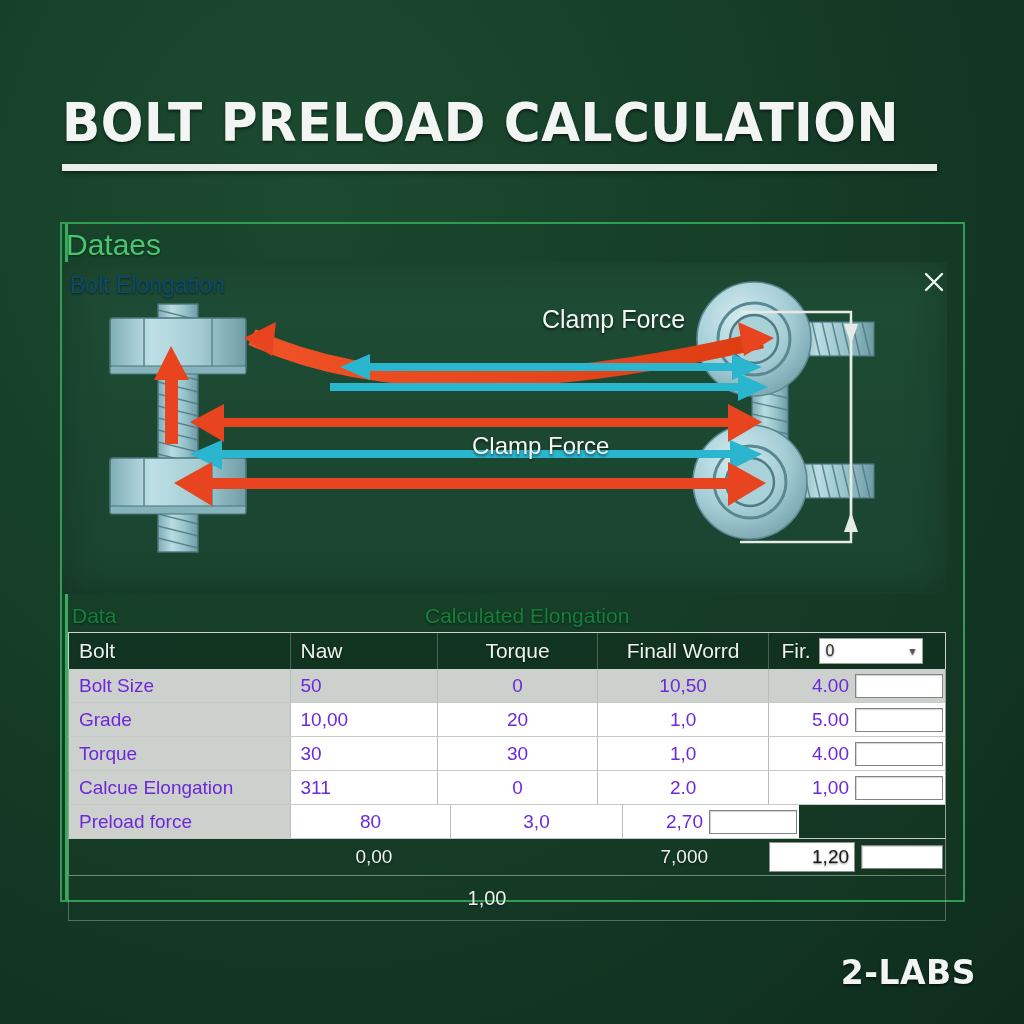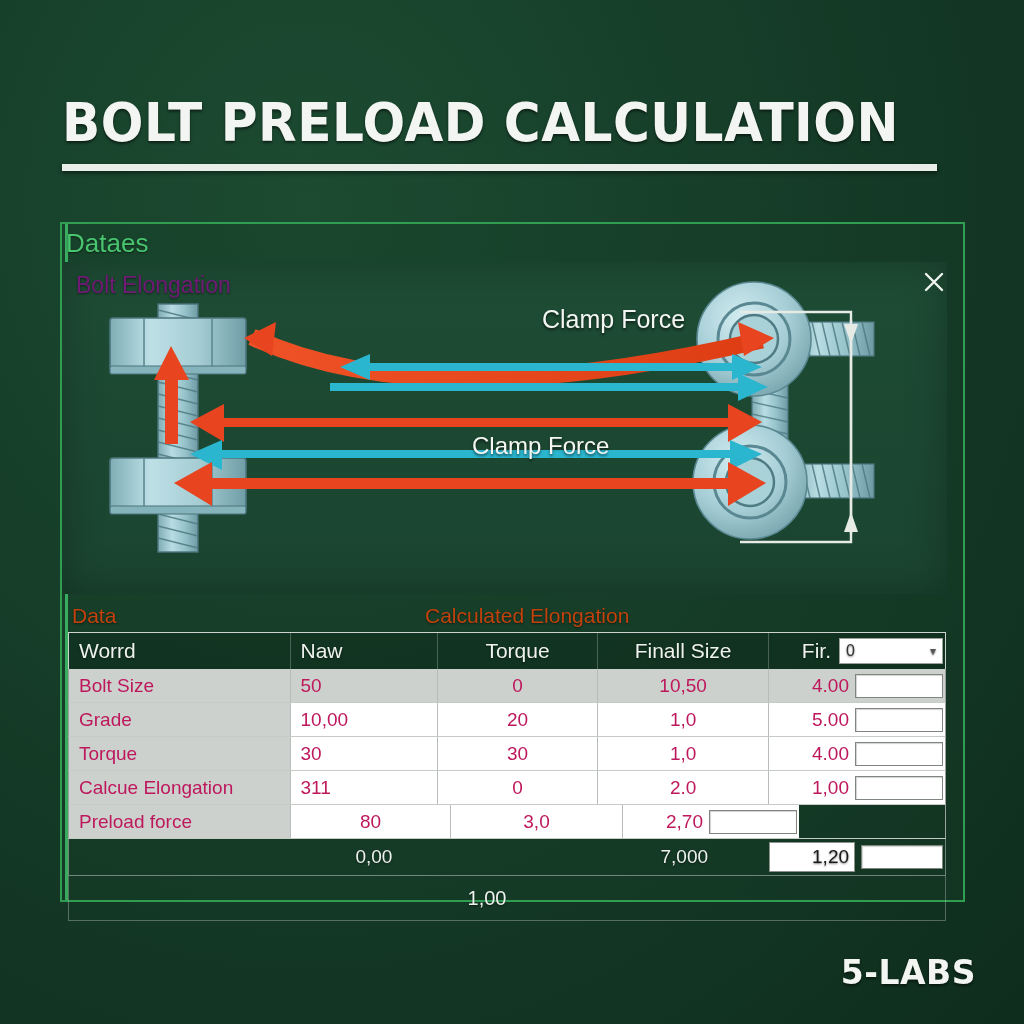--- a/index.html
+++ b/index.html
@@ -41,40 +41,40 @@
     border:2px solid #2f9e52;
     background:rgba(22,63,41,.35);
     box-sizing:border-box;
   }
   #panel-accent-line{
     position:absolute;left:3px;top:0;width:3px;height:100%;
     background:#3fbf6a;opacity:.85;
   }
   #section-label{
     position:absolute;left:66px;top:228px;
-    font-size:26px;color:#49c46f;font-weight:normal;
+    font-size:30px;color:#49c46f;font-weight:normal;
     text-shadow:0 1px 2px rgba(0,0,0,.5);
   }
   
   #diagram-card{
     position:absolute;left:62px;top:262px;width:885px;height:332px;
     background:linear-gradient(180deg,#1e4c34 0%,#1a4430 100%);
     box-shadow:inset 0 0 40px rgba(0,0,0,.25);
   }
   #diagram-title{
-    position:absolute;left:76px;top:272px;
-    font-size:23px;color:#701a75;
+    position:absolute;left:70px;top:272px;
+    font-size:23px;color:#0c4a6e;
     text-shadow:0 1px 2px rgba(0,0,0,.5);
   }
   #diagram-close{
     position:absolute;left:922px;top:270px;width:24px;height:24px;
     cursor:pointer;
   }
   .hdr-lbl{
-    position:absolute;font-size:21px;color:#c2410c;
+    position:absolute;font-size:21px;color:#15803d;
     text-shadow:0 1px 2px rgba(0,0,0,.5);
   }
   #lbl-data{left:72px;top:604px;}
   #lbl-calc{left:425px;top:604px;}
 
   #grid{
     position:absolute;left:68px;top:632px;width:878px;
   }
   .grid-row{display:flex;}
   .cell{
@@ -92,34 +92,34 @@
   .c5{width:176px;justify-content:flex-end;border-right:none;padding-right:2px;}
 
   
   #grid-head .cell{
     background:transparent;color:#eef2ee;font-size:21px;height:36px;
     border-right:1px solid rgba(180,190,180,.35);
     text-shadow:0 1px 2px rgba(0,0,0,.5);
   }
   #grid-head{border:1px solid #cfd3cf;border-bottom:none;background:rgba(15,45,29,.6);}
   #grid-head .c3,#grid-head .c4{justify-content:center;}
-  #grid-head .c5{justify-content:flex-end;padding-left:12px;gap:8px;border-right:none;}
+  #grid-head .c5{justify-content:flex-start;padding-left:12px;gap:8px;border-right:none;}
 
   .dropdown{
     background:#ffffff;color:#333;border:1px solid #9aa09a;
     height:26px;width:104px;display:flex;align-items:center;
     justify-content:space-between;padding:0 6px;box-sizing:border-box;
     font-size:16px;cursor:pointer;
   }
   .chev{font-size:12px;color:#555;}
 
   
   .grid-row.dr{border-left:1px solid #9aa09a;border-right:1px solid #9aa09a;border-bottom:1px solid #c7cbc7;}
   .grid-row.dr:first-of-type{border-top:1px solid #9aa09a;}
-  .dr .cell{color:#be185d;}
+  .dr .cell{color:#6d28d9;}
   .dr.shade .c1,.dr.shade .c2,.dr.shade .c3,.dr.shade .c4,.dr.shade .c5{background:#cdd1cd;}
   .dr.plain .c1{background:#cdd1cd;}
   .dr.plain .c2,.dr.plain .c3,.dr.plain .c4,.dr.plain .c5{background:#ffffff;}
 
   .inp{
     width:88px;height:24px;background:#ffffff;
     border:1px solid #7f857f;box-shadow:inset 1px 1px 1px rgba(0,0,0,.18);
     margin-left:6px;box-sizing:border-box;
   }
   .c5 .val{min-width:56px;text-align:right;}
@@ -348,24 +348,24 @@
 
 <div style="position:absolute;left:542px;top:305px;font-size:25px;color:#f3f6f3;text-shadow:0 2px 3px rgba(0,0,0,.6);">Clamp Force</div>
 <div style="position:absolute;left:472px;top:432px;font-size:24px;color:#f3f6f3;text-shadow:0 2px 3px rgba(0,0,0,.6);">Clamp Force</div>
 
 <div class="hdr-lbl" id="lbl-data">Data</div>
 <div class="hdr-lbl" id="lbl-calc">Calculated Elongation</div>
 
 <div id="grid">
 
   <div class="grid-row" id="grid-head">
-    <div class="cell c1">Worrd</div>
+    <div class="cell c1">Bolt</div>
     <div class="cell c2">Naw</div>
     <div class="cell c3">Torque</div>
-    <div class="cell c4">Finall Size</div>
+    <div class="cell c4">Finall Worrd</div>
     <div class="cell c5">
       <span>Fir.</span>
       <span class="dropdown">
         <span>0</span>
         <span class="chev">▾</span>
       </span>
     </div>
   </div>
 
   <div class="grid-row dr shade">
@@ -431,13 +431,13 @@
       <span class="foot-box">1,20</span>
       <span class="inp"></span>
     </div>
   </div>
 
   <div id="grid-foot2">
     <span class="ftot">1,00</span>
   </div>
 </div>
 
-<div id="brand">5-LABS</div>
+<div id="brand">2-LABS</div>
 
 </body></html>

